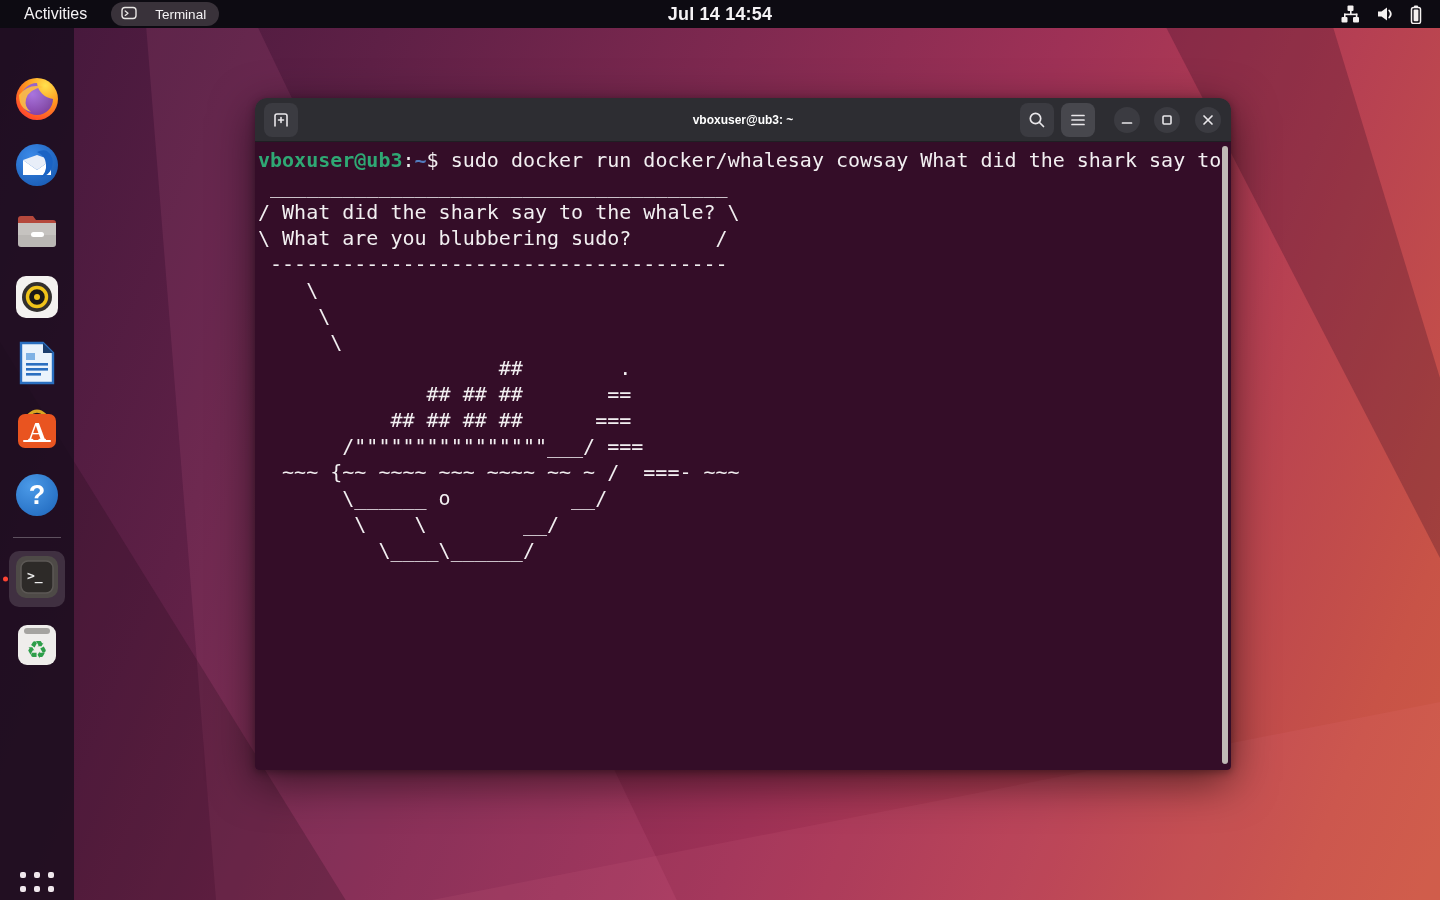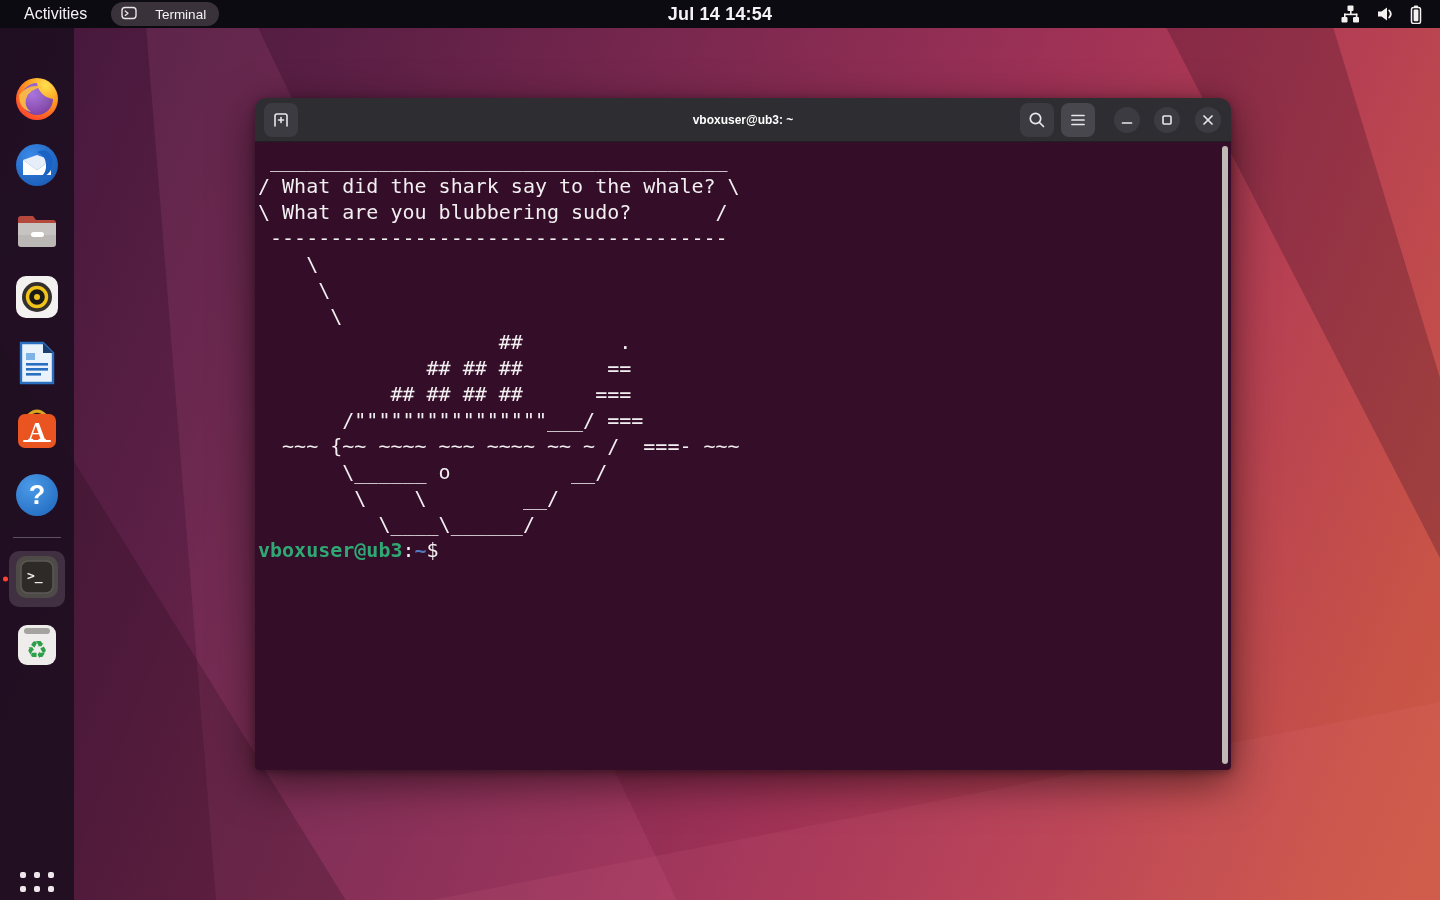--- a/index.html
+++ b/index.html
@@ -290,33 +290,33 @@
         </svg>
       </div>
       <div class="circ-btn close">
         <svg width="16" height="16" viewBox="0 0 16 16">
           <path d="M4 4 L12 12 M12 4 L4 12" stroke="#e9e7ea" stroke-width="1.7" stroke-linecap="round"></path>
         </svg>
       </div>
     </div>
 
     <div class="term-content">
+      <pre class="tline"><span class="p-green">vboxuser@ub3</span><span class="p-white">:</span><span class="p-blue">~</span><span class="p-white">$</span><span class="p-white"> sudo docker run docker/whalesay cowsay What did the shark say to</span></pre>
       <pre class="tpre"> ______________________________________
 / What did the shark say to the whale? \
 \ What are you blubbering sudo?       /
  --------------------------------------
     \
      \
       \
                     ##        .
               ## ## ##       ==
            ## ## ## ##      ===
        /""""""""""""""""___/ ===
   ~~~ {~~ ~~~~ ~~~ ~~~~ ~~ ~ /  ===- ~~~
        \______ o          __/
         \    \        __/
           \____\______/</pre>
-      <pre class="tline"><span class="p-green">vboxuser@ub3</span><span class="p-white">:</span><span class="p-blue">~</span><span class="p-white">$</span></pre>
       <div class="scrollbar"></div>
     </div>
   </div>
 
 </div>
 
 </body></html>

